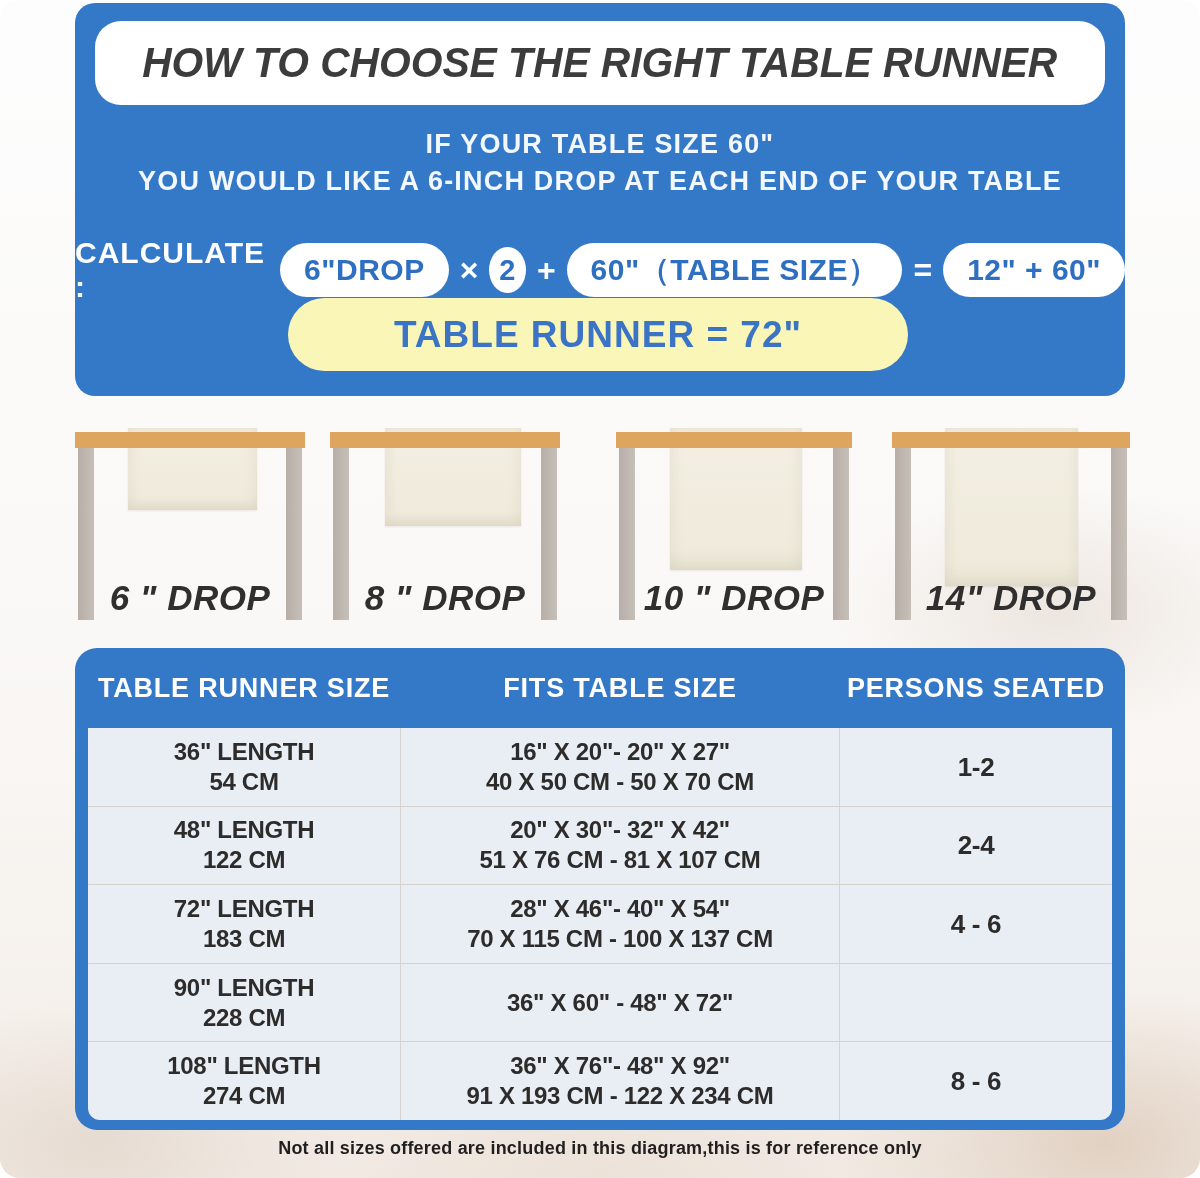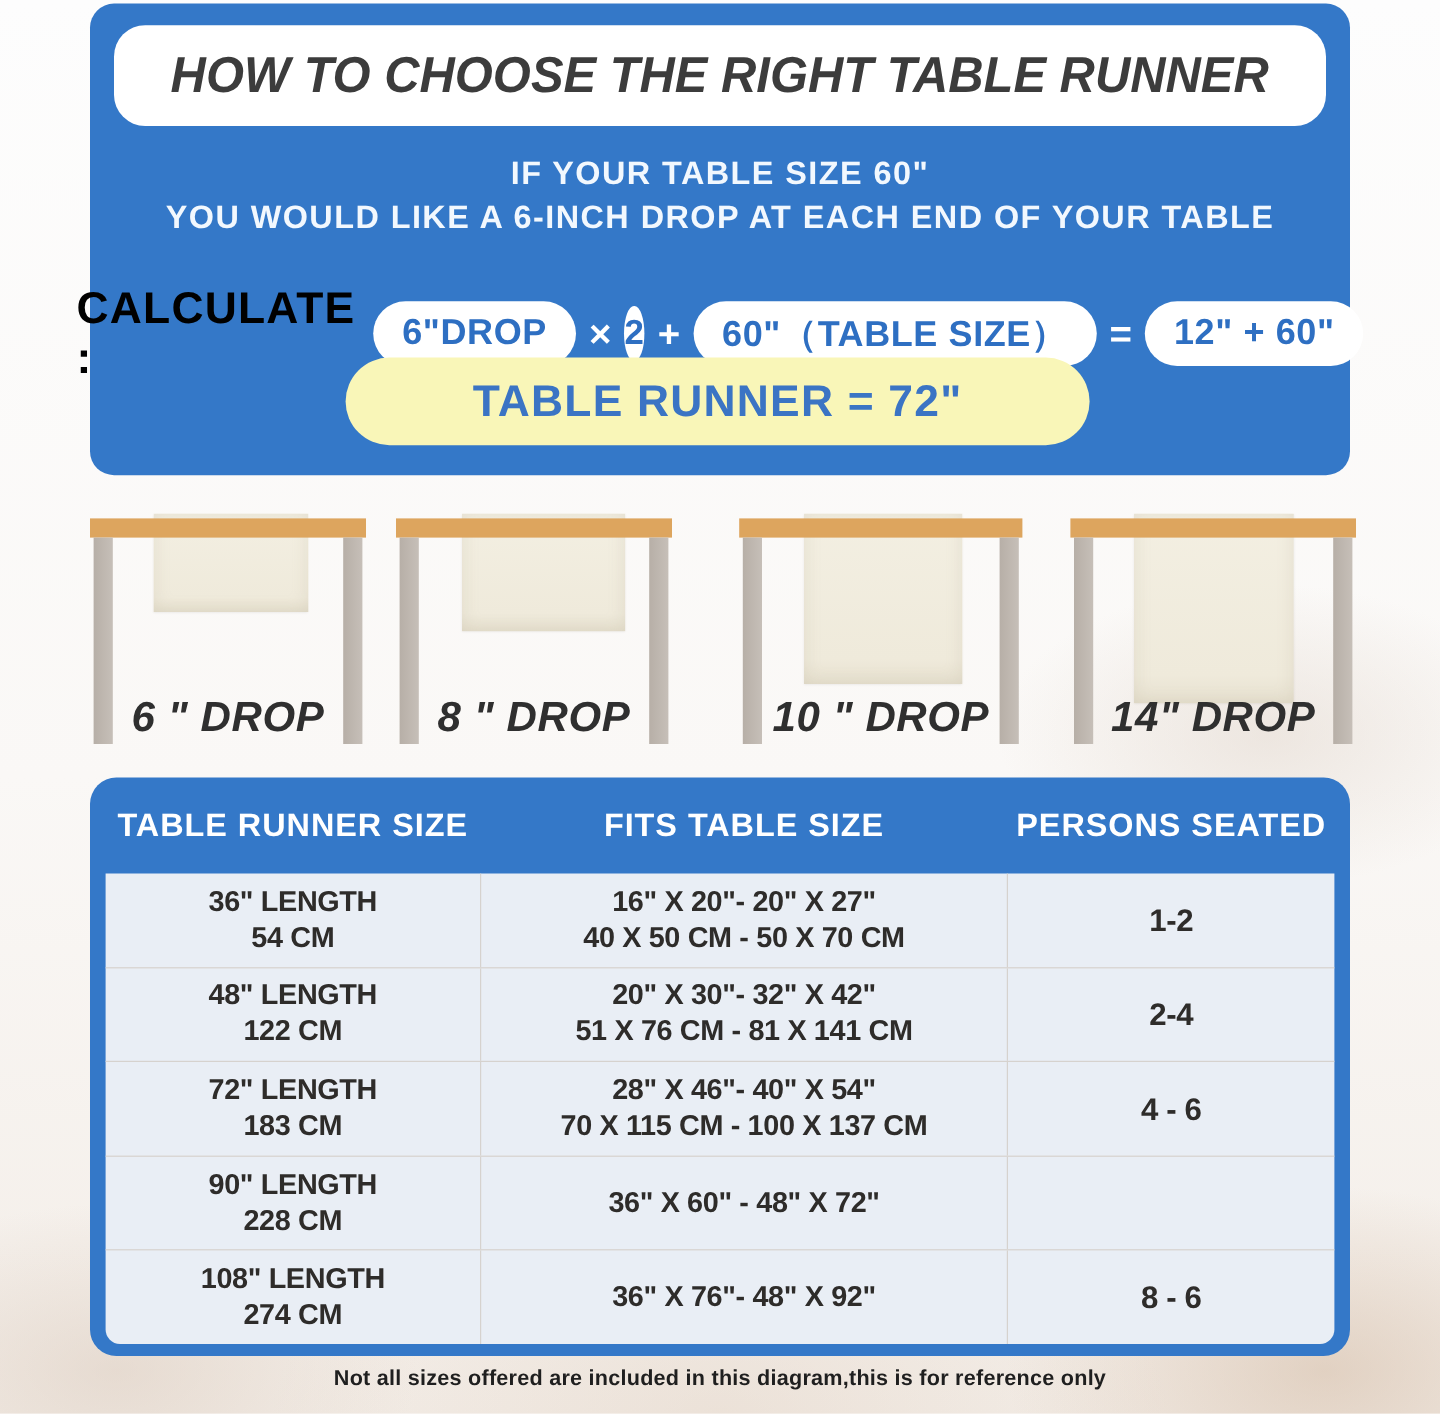--- a/index.html
+++ b/index.html
@@ -7,20 +7,21 @@
     position:relative;
     width:1200px;height:1178px;
     overflow:hidden;
     font-family:"Liberation Sans", sans-serif;
     background:
       radial-gradient(320px 180px at 88% 52%, rgba(226,215,205,0.55), rgba(226,215,205,0) 70%),
       radial-gradient(380px 220px at 92% 97%, rgba(203,174,148,0.45), rgba(203,174,148,0) 70%),
       radial-gradient(360px 200px at 8% 97%, rgba(214,196,181,0.45), rgba(214,196,181,0) 70%),
       radial-gradient(500px 240px at 50% 100%, rgba(222,204,188,0.35), rgba(222,204,188,0) 75%),
       linear-gradient(180deg,#fdfdfd 0%,#faf8f6 55%,#f3ede7 100%);
+    border-radius: 20px;
   }
 
   
   .hero{
     position:absolute;left:75px;top:3px;width:1050px;height:393px;
     background:#3478C8;border-radius:20px;
   }
   .title-box{
     position:absolute;left:20px;top:18px;width:1010px;height:84px;
     background:#ffffff;border-radius:26px;
@@ -34,21 +35,21 @@
   .hero-sub{
     position:absolute;left:0;width:100%;text-align:center;
     color:#f2f8fe;font-weight:bold;letter-spacing:1.2px;font-size:27px;
   }
   .sub1{top:126px;}
   .sub2{top:163px;}
   .calc-row{
     position:absolute;left:0;top:233px;width:100%;
     display:flex;align-items:center;justify-content:center;gap:11px;
   }
-  .calc-label{color:#000000;font-size:37px;font-weight:bold;letter-spacing:1px;margin-right:4px;}
+  .calc-label{color:#ffffff;font-size:30px;font-weight:bold;letter-spacing:1px;margin-right:4px;}
   .pill{
     background:#ffffff;color:#2e6fc2;font-weight:bold;font-size:30px;
     height:54px;border-radius:27px;display:flex;align-items:center;justify-content:center;
     padding:0 24px;white-space:nowrap;letter-spacing:0.5px;
   }
   .op{color:#ffffff;font-size:32px;font-weight:bold;}
   .circle{
     background:#ffffff;color:#2e6fc2;width:46px;height:46px;border-radius:50%;
     display:flex;align-items:center;justify-content:center;font-size:29px;font-weight:bold;
     padding:0;
@@ -203,21 +204,21 @@
         <div class="tcell persons">1-2</div>
       </div>
 
       <div class="trow">
         <div class="tcell">
           <span>48" LENGTH</span>
           <span>122 CM</span>
         </div>
         <div class="tcell mid">
           <span>20" X 30"- 32" X 42"</span>
-          <span>51 X 76 CM - 81 X 141 CM</span>
+          <span>51 X 76 CM - 81 X 107 CM</span>
         </div>
         <div class="tcell persons">2-4</div>
       </div>
 
       <div class="trow">
         <div class="tcell">
           <span>72" LENGTH</span>
           <span>183 CM</span>
         </div>
         <div class="tcell mid">
@@ -237,20 +238,21 @@
         </div>
       </div>
 
       <div class="trow">
         <div class="tcell">
           <span>108" LENGTH</span>
           <span>274 CM</span>
         </div>
         <div class="tcell mid">
           <span>36" X 76"- 48" X 92"</span>
+          <span>91 X 193 CM - 122 X 234 CM</span>
         </div>
         <div class="tcell persons">8 - 6</div>
       </div>
 
     </div>
   </div>
 
   <div class="footer-note">Not all sizes offered are included in this diagram,this is for reference only</div>
 
 </div>

